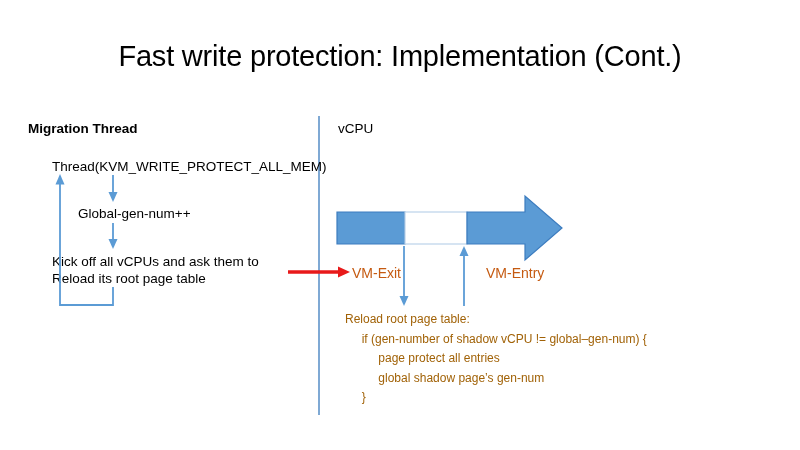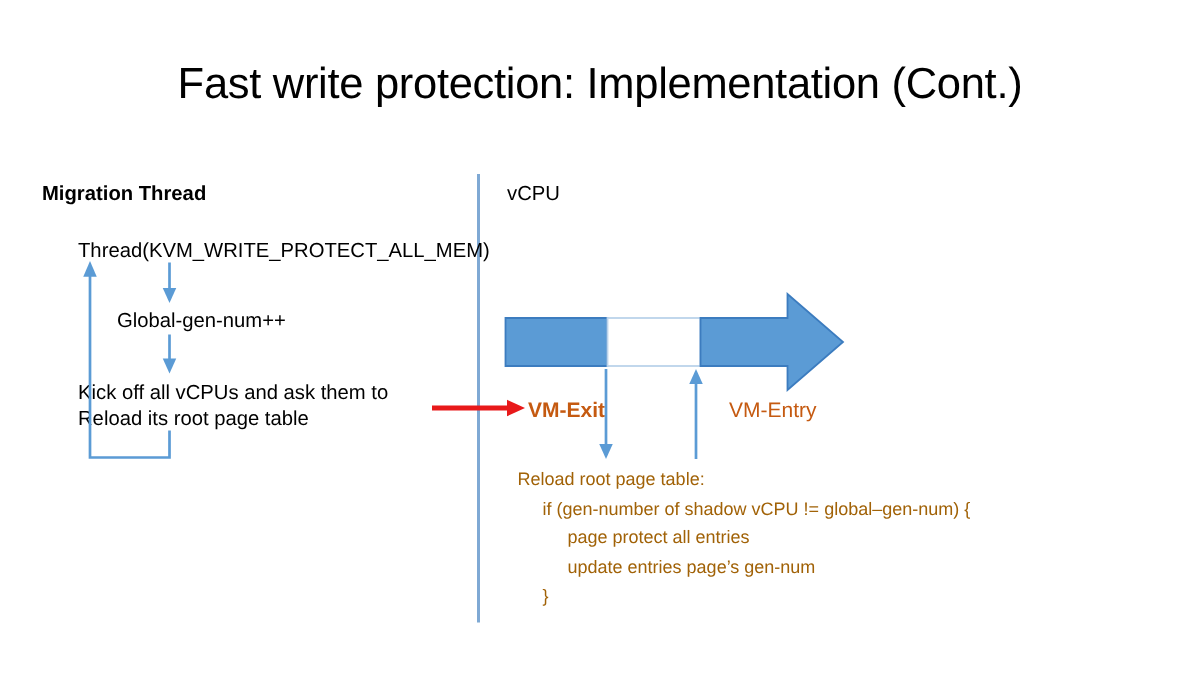--- a/index.html
+++ b/index.html
@@ -85,28 +85,28 @@
   <div class="lbl" style="left:52px; top:158px;">Thread(KVM_WRITE_PROTECT_ALL_MEM)</div>
 
   <div class="lbl" style="left:78px; top:205px;">Global-gen-num++</div>
 
   <div class="lbl" style="left:52px; top:253px;">Kick off all vCPUs and ask them to</div>
 
   <div class="lbl" style="left:52px; top:270px;">Reload its root page table</div>
 
   <div class="lbl lbl-hdr" style="left:338px; top:120px;">vCPU</div>
 
-  <div class="lbl accent" style="left:352px; top:265px;font-weight:bold;">VM-Exit</div>
+  <div class="lbl accent" style="left:352px; top:265px;">VM-Exit</div>
 
   <div class="lbl accent" style="left:486px; top:265px;text-align:center;">VM-Entry</div>
 
   <div class="codeblock" style="left:345px; top:310px;">Reload root page table:</div>
   <div class="codeblock" style="left:345px; top:329.5px;">     if (gen-number of shadow vCPU != global–gen-num) {</div>
   <div class="codeblock" style="left:345px; top:349px;">          page protect all entries</div>
-  <div class="codeblock" style="left:345px; top:368.5px;">          update entries page’s gen-num</div>
+  <div class="codeblock" style="left:345px; top:368.5px;">          global shadow page’s gen-num</div>
   <div class="codeblock" style="left:345px; top:388px;">     }</div>
 
   <svg class="overlay" viewBox="0 0 800 450">
 
     <g>
       <line x1="113" y1="175" x2="113" y2="194" stroke="#5B9BD5" stroke-width="1.8"></line>
       <polygon points="113,202 108.5,192 117.5,192" fill="#5B9BD5"></polygon>
     </g>
 
     <g>

